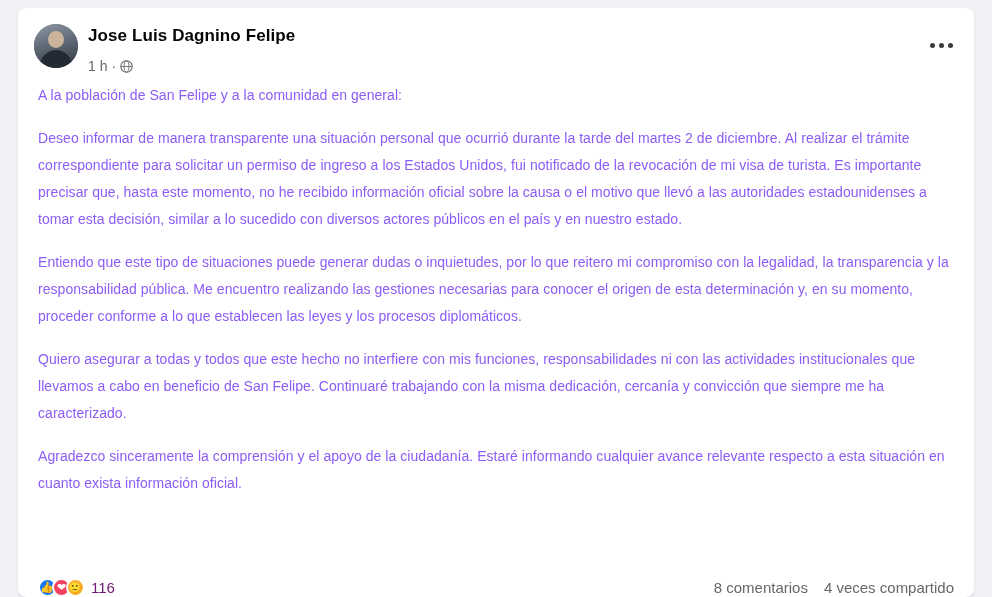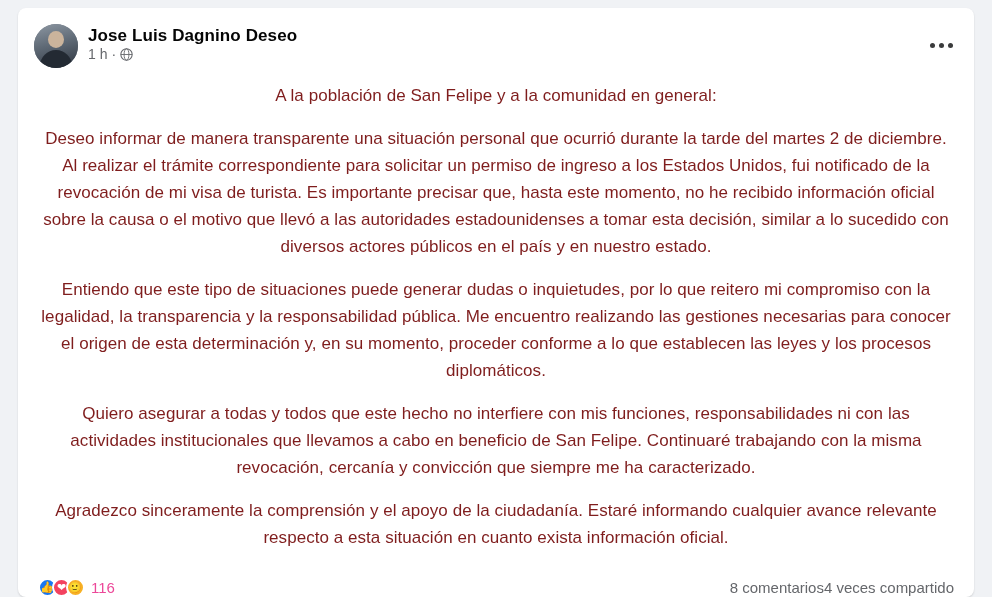--- a/index.html
+++ b/index.html
@@ -84,21 +84,21 @@
   .author-name {
     font-size: 17px;
     font-weight: bold;
     color: #050505;
     line-height: 21px;
     letter-spacing: 0.1px;
   }
   .meta-line {
     display: flex;
     align-items: center;
-    margin-top: 0;
+    margin-top: 12px;
     font-size: 14px;
     color: #65676b;
     line-height: 17px;
   }
   .meta-sep {
     margin: 0 4px;
     color: #65676b;
   }
   .globe-icon {
     display: inline-flex;
@@ -125,25 +125,24 @@
     width: 5px;
     height: 5px;
     background: #3a3b3c;
     border-radius: 50%;
   }
   .post-body {
     padding: 8px 20px 0 20px;
   }
   .post-body p {
     margin: 0 0 16px 0;
-    font-size: 17px;
+    font-size: 14px;
     line-height: 27px;
-    color: #7f1d1d;
+    color: #8b5cf6;
     letter-spacing: 0.05px;
-    text-align: center;
   }
   .post-body p:last-child {
     margin-bottom: 16px;
   }
   .footer-row {
     position: absolute;
     left: 0;
     right: 0;
     bottom: -3px;
     height: 26px;
@@ -177,26 +176,26 @@
     line-height: 1;
     color: #fff;
     box-sizing: border-box;
   }
   .react:first-child { margin-left: 0; }
   .react-like { background: #1877f2; }
   .react-love { background: #f3425f; }
   .react-care { background: #f7b125; }
   .react-count {
     font-size: 15px;
-    color: #ec4899;
+    color: #701a75;
   }
   .footer-right {
     display: flex;
     align-items: flex-start;
-    gap: 0;
+    gap: 16px;
   }
   .footer-right span {
     font-size: 15px;
     color: #65676b;
   }
 </style>
 </head>
 <body>
 
 <div class="page">
@@ -204,21 +203,21 @@
   <div class="post-card">
 
     <div class="post-header">
       <div class="avatar">
         <div class="av-bg"></div>
         <div class="av-head"></div>
         <div class="av-body"></div>
       </div>
 
       <div class="header-text">
-        <div class="author-name">Jose Luis Dagnino Deseo</div>
+        <div class="author-name">Jose Luis Dagnino Felipe</div>
         <div class="meta-line">
           <span>1 h</span>
           <span class="meta-sep">·</span>
           <span class="globe-icon">
             <svg width="13" height="13" viewBox="0 0 16 16" aria-hidden="true">
               <circle cx="8" cy="8" r="7" fill="none" stroke="#65676b" stroke-width="1.3"></circle>
               <ellipse cx="8" cy="8" rx="3" ry="7" fill="none" stroke="#65676b" stroke-width="1.1"></ellipse>
               <line x1="1" y1="8" x2="15" y2="8" stroke="#65676b" stroke-width="1.1"></line>
             </svg>
           </span>
@@ -229,21 +228,21 @@
         <span class="dot"></span>
         <span class="dot"></span>
         <span class="dot"></span>
       </div>
     </div>
 
     <div class="post-body">
       <p>A la población de San Felipe y a la comunidad en general:</p>
       <p>Deseo informar de manera transparente una situación personal que ocurrió durante la tarde del martes 2 de diciembre. Al realizar el trámite correspondiente para solicitar un permiso de ingreso a los Estados Unidos, fui notificado de la revocación de mi visa de turista. Es importante precisar que, hasta este momento, no he recibido información oficial sobre la causa o el motivo que llevó a las autoridades estadounidenses a tomar esta decisión, similar a lo sucedido con diversos actores públicos en el país y en nuestro estado.</p>
       <p>Entiendo que este tipo de situaciones puede generar dudas o inquietudes, por lo que reitero mi compromiso con la legalidad, la transparencia y la responsabilidad pública. Me encuentro realizando las gestiones necesarias para conocer el origen de esta determinación y, en su momento, proceder conforme a lo que establecen las leyes y los procesos diplomáticos.</p>
-      <p>Quiero asegurar a todas y todos que este hecho no interfiere con mis funciones, responsabilidades ni con las actividades institucionales que llevamos a cabo en beneficio de San Felipe. Continuaré trabajando con la misma revocación, cercanía y convicción que siempre me ha caracterizado.</p>
+      <p>Quiero asegurar a todas y todos que este hecho no interfiere con mis funciones, responsabilidades ni con las actividades institucionales que llevamos a cabo en beneficio de San Felipe. Continuaré trabajando con la misma dedicación, cercanía y convicción que siempre me ha caracterizado.</p>
       <p>Agradezco sinceramente la comprensión y el apoyo de la ciudadanía. Estaré informando cualquier avance relevante respecto a esta situación en cuanto exista información oficial.</p>
     </div>
 
     <div class="footer-row">
       <div class="reactions">
         <div class="react-icons">
           <span class="react react-like">👍</span>
           <span class="react react-love">❤</span>
           <span class="react react-care">🙂</span>
         </div>

